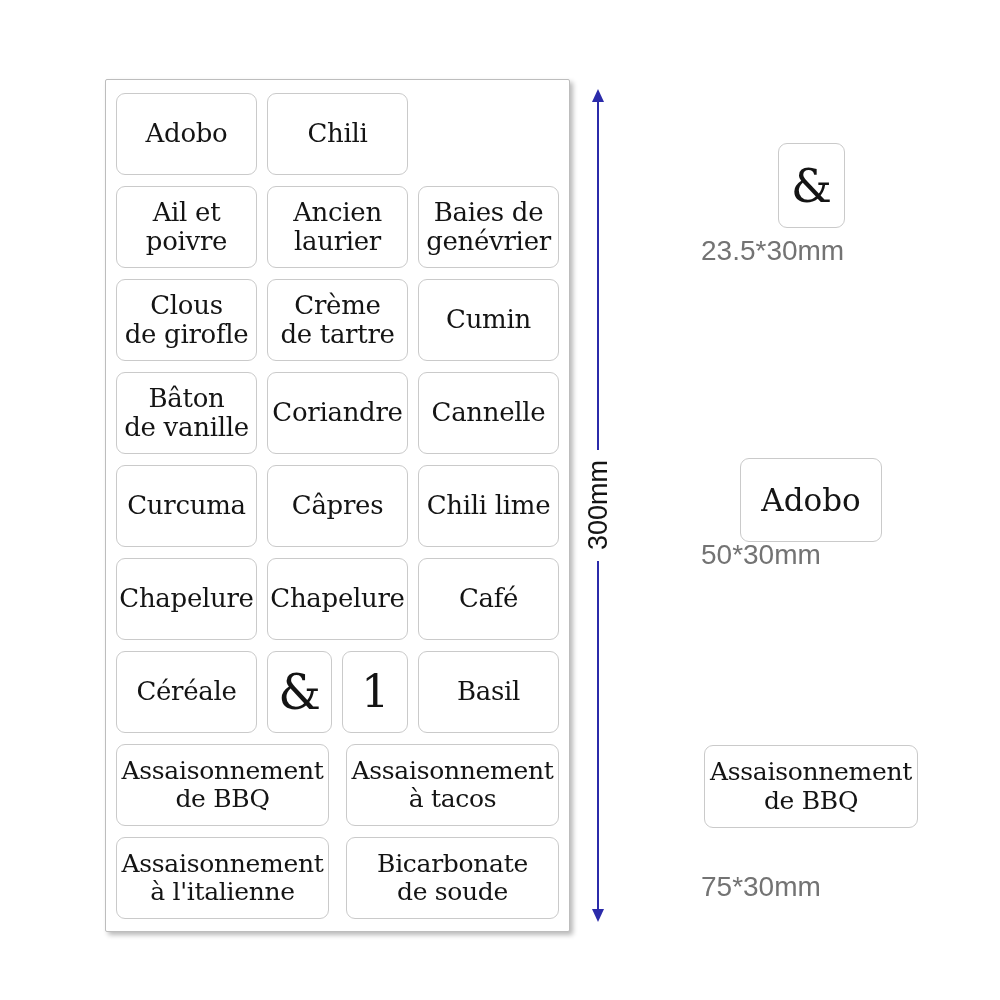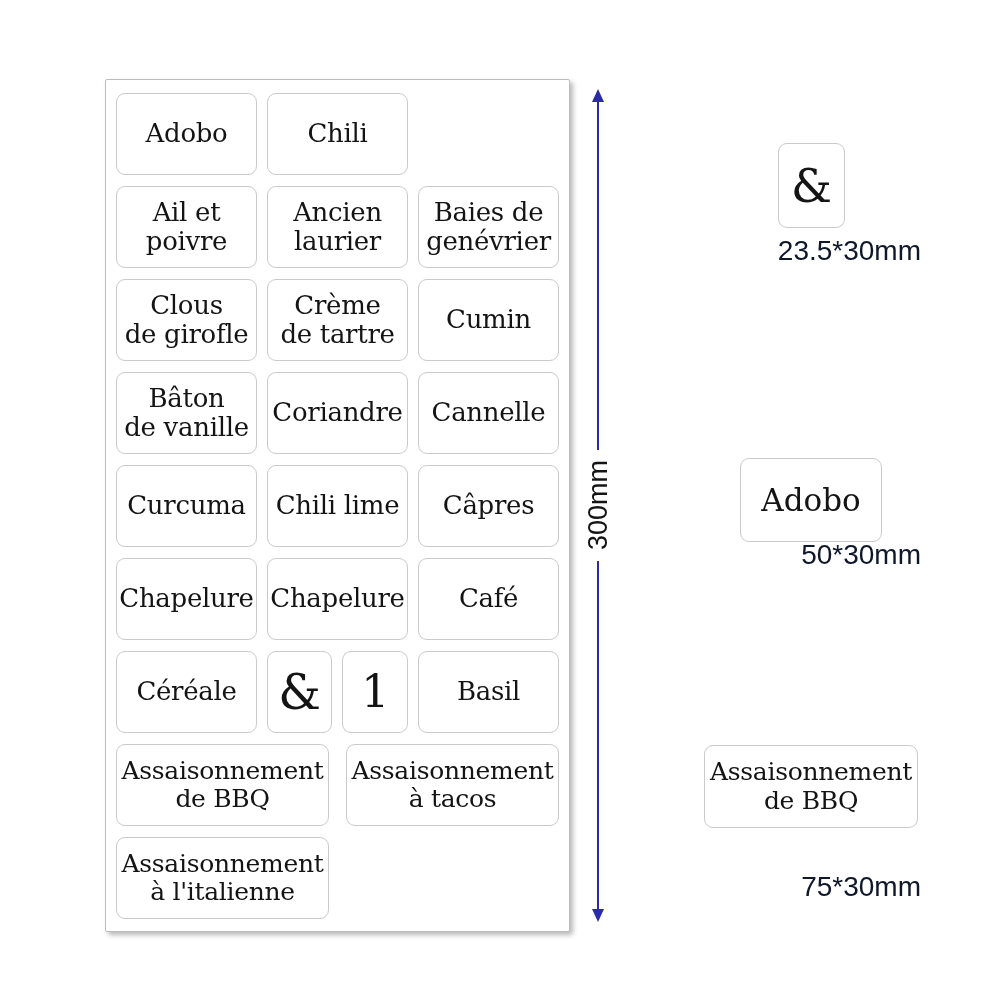--- a/index.html
+++ b/index.html
@@ -98,22 +98,22 @@
     color: #141414;
     white-space: pre-line;
   }
   #sample-amp   { left: 778px; top: 143px; width: 67px;  height: 85px; font-size: 46px; }
   #sample-adobo { left: 740px; top: 458px; width: 142px; height: 84px; font-size: 31px; }
   #sample-bbq   { left: 704px; top: 745px; width: 214px; height: 83px; font-size: 25px; line-height: 1.15; letter-spacing: -0.3px; }
 
   .sample-size {
     position: absolute;
     width: 220px;
-    text-align: right;
-    color: #0f172a;
+    text-align: left;
+    color: #737373;
     font-size: 28px;
   }
   #size-amp   { left: 701px; top: 235px; }
   #size-adobo { left: 701px; top: 539px; }
   #size-bbq   { left: 701px; top: 871px; }
 </style>
 </head>
 <body>
 
 <div class="canvas">
@@ -148,22 +148,22 @@
       <div class="cell w-std">Cumin</div>
     </div>
     <div class="row">
       <div class="cell w-std">Bâton
 de vanille</div>
       <div class="cell w-std">Coriandre</div>
       <div class="cell w-std">Cannelle</div>
     </div>
     <div class="row">
       <div class="cell w-std">Curcuma</div>
+      <div class="cell w-std">Câpres</div>
       <div class="cell w-std">Chili lime</div>
-      <div class="cell w-std">Câpres</div>
     </div>
     <div class="row">
       <div class="cell w-std">Chapelure</div>
       <div class="cell w-std">Chapelure</div>
       <div class="cell w-std">Café</div>
     </div>
     <div class="row">
       <div class="cell w-std">Céréale</div>
       <div class="cell w-half amp">&amp;</div>
       <div class="cell w-half2 one">1</div>
@@ -171,20 +171,22 @@
     </div>
     <div class="row wide">
       <div class="cell w-wide">Assaisonnement
 de BBQ</div>
       <div class="cell w-wide">Assaisonnement
 à tacos</div>
     </div>
     <div class="row wide">
       <div class="cell w-wide">Assaisonnement
 à l'italienne</div>
+      <div class="cell w-wide">Bicarbonate
+de soude</div>
     </div>
   </div>
 
   <div class="sample-label" id="sample-amp">&amp;</div>
   <div class="sample-size" id="size-amp">23.5*30mm</div>
 
   <div class="sample-label" id="sample-adobo">Adobo</div>
   <div class="sample-size" id="size-adobo">50*30mm</div>
 
   <div class="sample-label" id="sample-bbq">Assaisonnement

